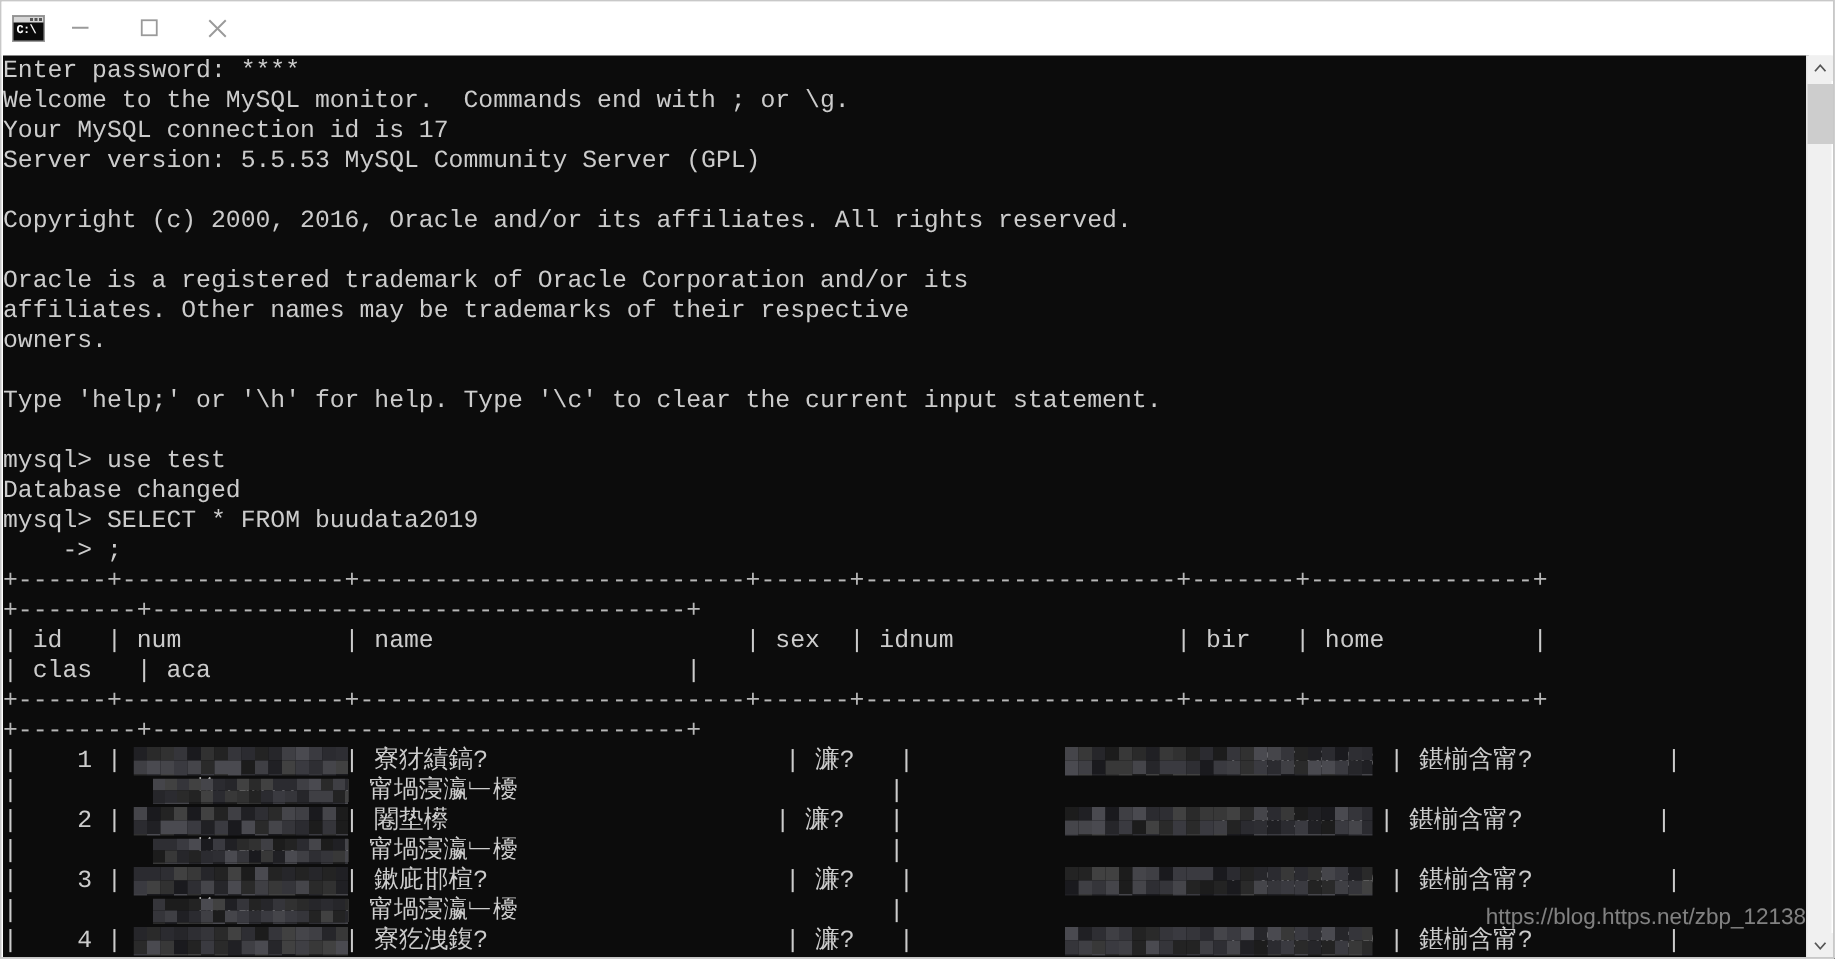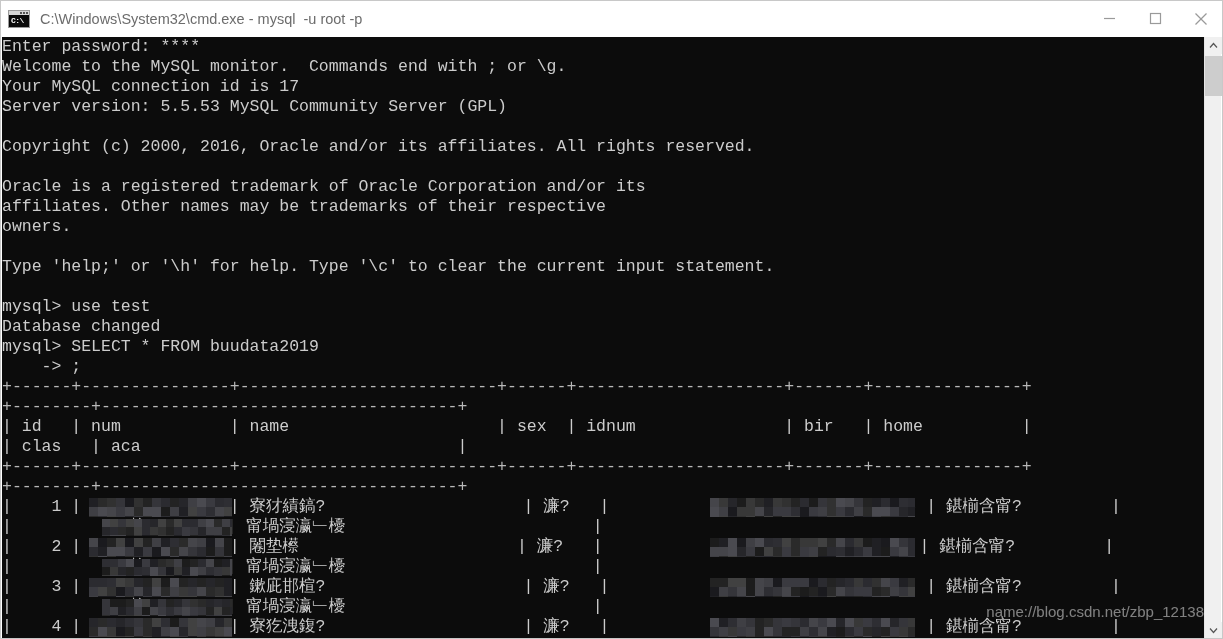--- a/index.html
+++ b/index.html
@@ -162,21 +162,20 @@
 
   <div id="titlebar">
     <div id="app-icon">
       <div class="frame"></div>
       <div class="bar"></div>
       <div class="dot d1"></div>
       <div class="dot d2"></div>
       <div class="dot d3"></div>
       <div class="prompt">C:\</div>
     </div>
-    <div id="title-text">C:\Windows\System32\cmd.exe - mysql  -u root -p</div>
 
     <div class="winbtn">
       <svg width="13" height="13" viewBox="0 0 13 13">
         <line x1="1" y1="6.5" x2="12" y2="6.5" stroke="#9a9a9a" stroke-width="1.2"></line>
       </svg>
     </div>
     <div class="winbtn">
       <svg width="13" height="13" viewBox="0 0 13 13">
         <rect x="1.5" y="1.5" width="10" height="10" fill="none" stroke="#9a9a9a" stroke-width="1.2"></rect>
       </svg>
@@ -845,15 +844,15 @@
       </svg>
     </div>
     <div id="sb-thumb"></div>
     <div id="sb-down">
       <svg width="9" height="7" viewBox="0 0 9 7">
         <polyline points="1,1.5 4.5,5.5 8,1.5" fill="none" stroke="#555" stroke-width="1.2"></polyline>
       </svg>
     </div>
   </div>
 
-  <div id="watermark">name://blog.csdn.net/zbp_12138</div>
+  <div id="watermark">https://blog.https.net/zbp_12138</div>
 
 </div>
 
 </body></html>

